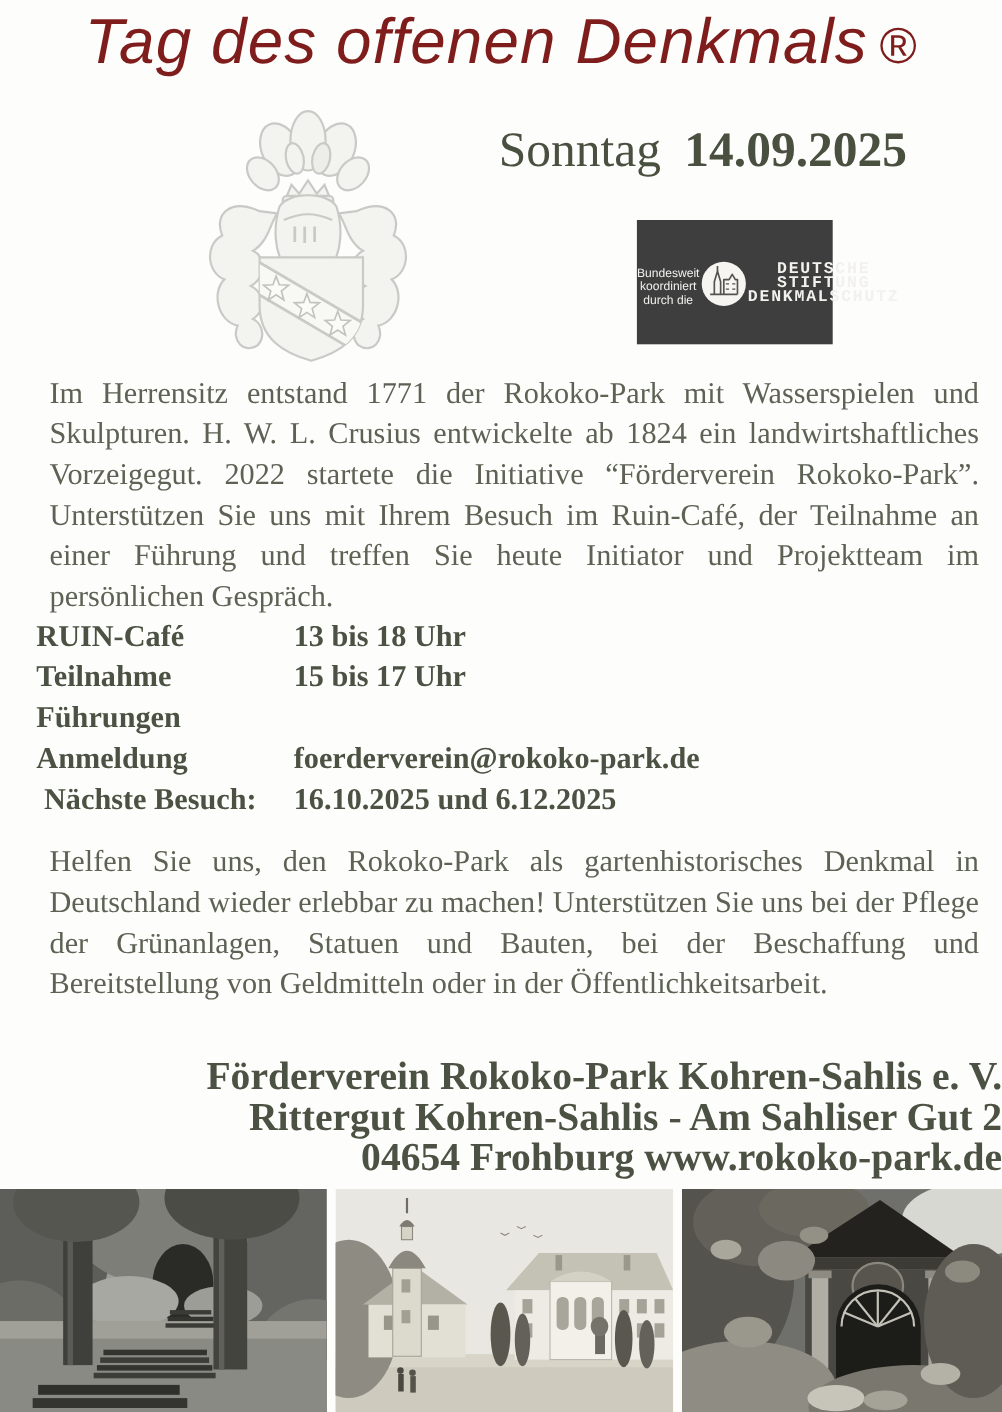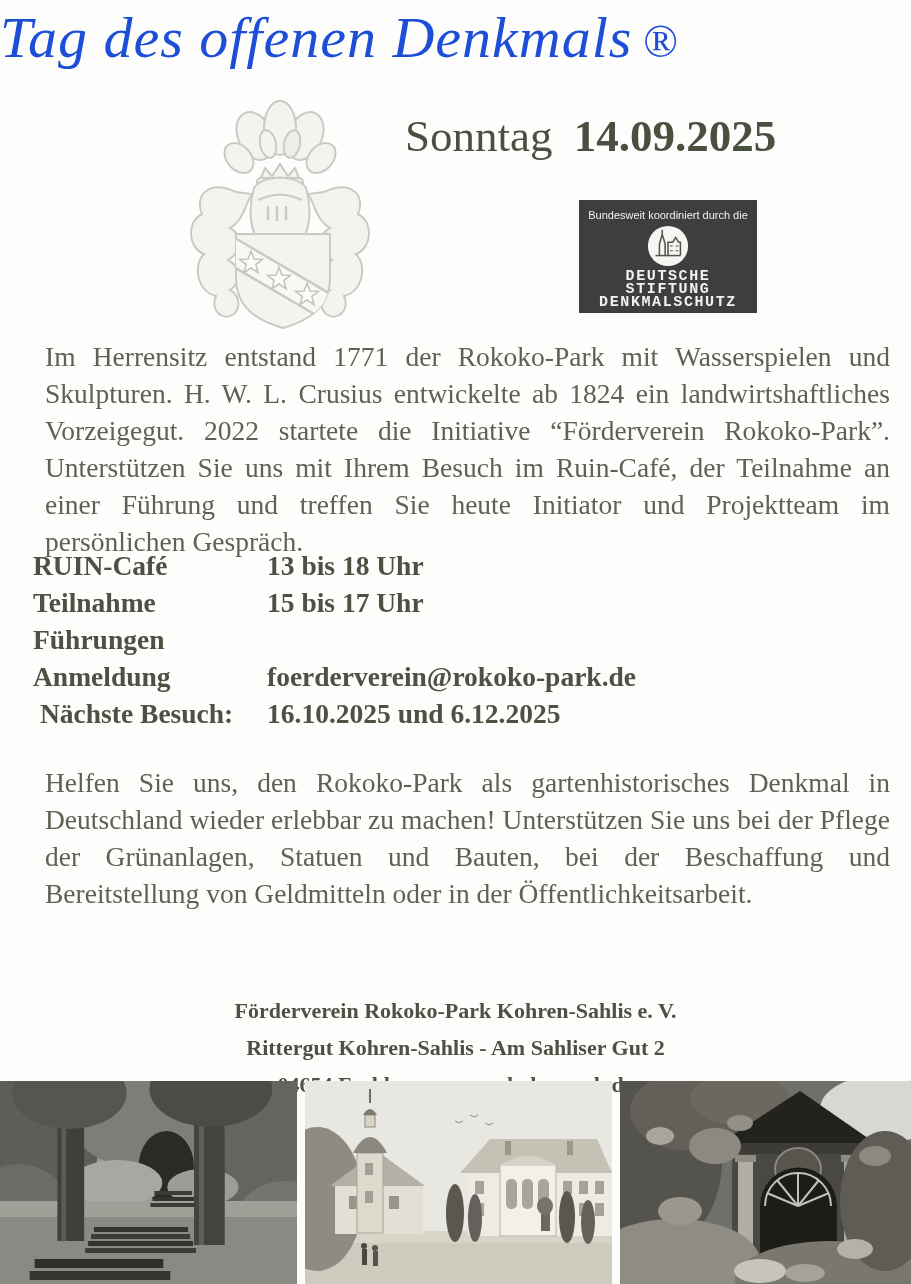--- a/index.html
+++ b/index.html
@@ -3,66 +3,66 @@
 <meta charset="utf-8">
 <style>
   html,body{margin:0;padding:0;background:#ffffff;}
   .page{
     position:relative;width:911px;height:1284px;margin:0 auto;
     background:#fdfdfb;overflow:hidden;
     font-family:"Liberation Serif",serif;color:#5d6254;
   }
   
   .title{
-    position:absolute;top:4px;left:0;width:100%;
-    font-family:Liberation Serif, serif;font-style:italic;
-    font-size:58px;letter-spacing:1px;color:#1d4ed8;white-space:nowrap;
+    position:absolute;top:4px;left:0;width:100%;text-align:center;
+    font-family:Liberation Sans, sans-serif;font-style:italic;
+    font-size:58px;letter-spacing:1px;color:#7f1d1d;white-space:nowrap;
   }
   .rmark{font-size:46px;margin-left:10px;}
   .crest{position:absolute;left:148px;top:100px;width:265px;height:232px;}
   .crest svg{display:block;width:100%;height:100%;}
   .date-line{
-    position:absolute;left:405px;top:110px;width:468px;
+    position:absolute;left:405px;top:110px;width:468px;text-align:center;
     font-size:45px;color:#4a5040;white-space:nowrap;
   }
   .weekday{font-weight:400;}
   .datenum{font-weight:700;margin-left:10px;}
   
   .badge{
     position:absolute;left:579px;top:200px;width:178px;height:113px;
     background:#3e3e3e;color:#f2f1ed;text-align:center;
-    display:flex;flex-direction:column;align-items:center;
+    display:flex;flex-direction:row;align-items:center;
   }
   .badge-tagline{font-family:"Liberation Sans",sans-serif;font-size:11px;margin-top:9px;}
   .badge-logo{margin-top:3px;height:44px;}
   .badge-org{
     font-family:Liberation Mono, monospace;font-size:15px;letter-spacing:1.6px;
     line-height:13px;margin-top:2px;font-weight:700;
   }
   .badge-rule{width:34px;height:2px;background:#e8e7e3;margin-top:4px;}
   
   .para{
     position:absolute;left:33px;width:845px;margin:12px;
     font-size:27.5px;line-height:37px;text-align:justify;color:#5d6254;
   }
   .para1{top:326px;}
   .para2{top:752px;}
   
   .schedule{
-    position:absolute;left:33px;top:547px;width:868px;
+    position:absolute;left:33px;top:559px;width:868px;
     font-weight:700;font-size:27.5px;line-height:37px;color:#4c5243;
   }
   .srow{display:flex;}
   .slabel{width:234px;flex:none;}
   .slabel.indent{padding-left:7px;width:227px;}
   .svalue{white-space:nowrap;}
   
   .footer{
-    position:absolute;left:0;top:992px;width:100%;text-align:center;
-    font-weight:700;font-size:22px;line-height:37px;color:#4c5243;
+    position:absolute;left:0;top:960px;width:100%;text-align:right;
+    font-weight:700;font-size:36px;line-height:37px;color:#4c5243;
   }
   
   .photos{position:absolute;left:0;top:1081px;width:911px;height:203px;display:flex;gap:8px;}
   .photo{height:203px;}
   .p1{width:297px;}.p2{width:307px;}.p3{width:291px;}
   .photo svg{display:block;width:100%;height:100%;}
 </style>
 </head>
 <body>
 

